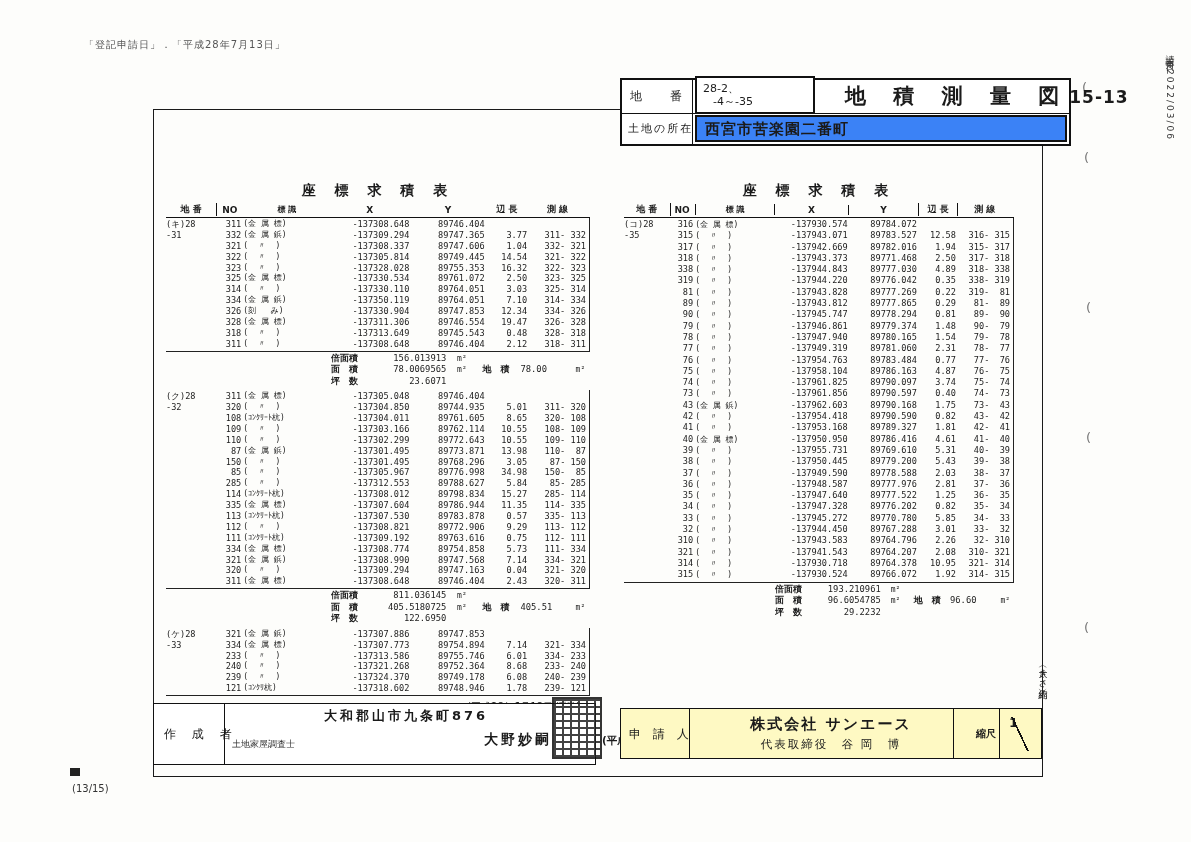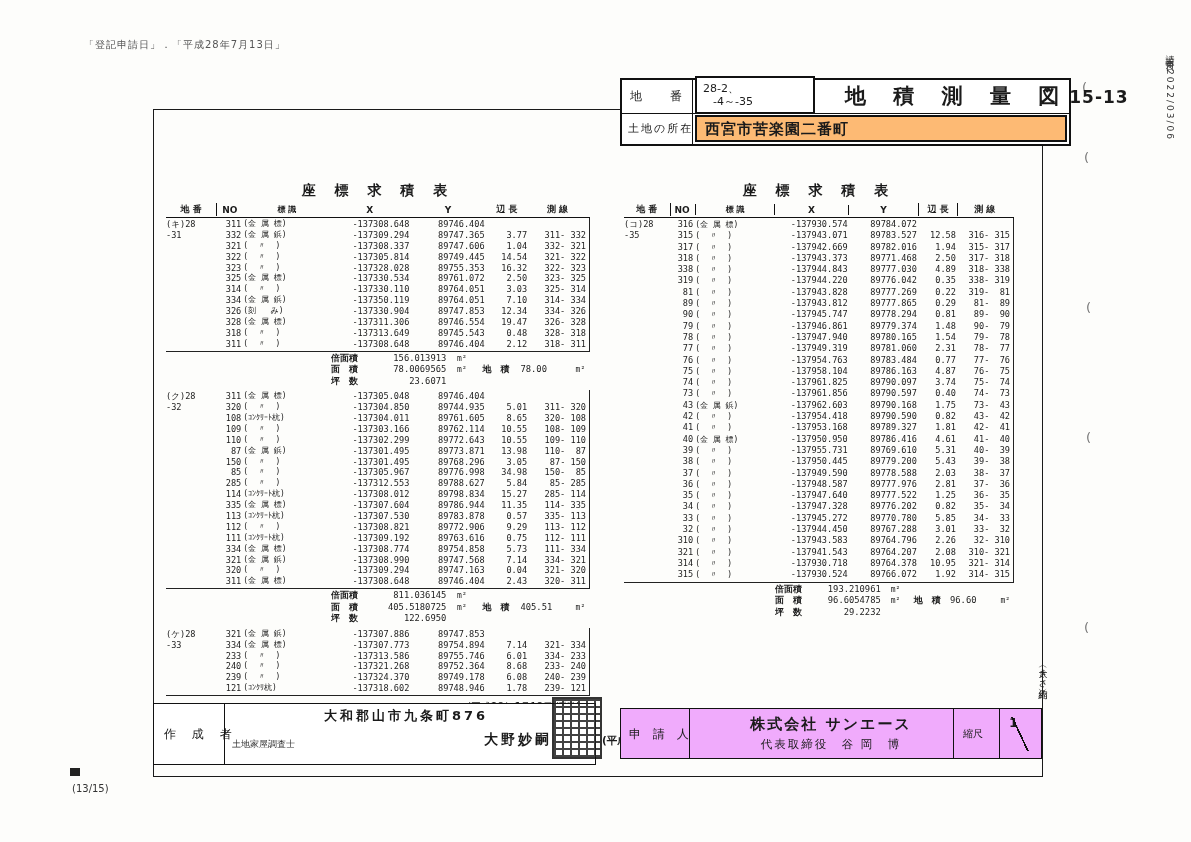--- a/index.html
+++ b/index.html
@@ -8,21 +8,21 @@
   .abs{position:absolute;}
   
   #hdr-note{left:84px;top:38px;font-size:10px;color:#555;letter-spacing:1px;}
   #main-frame{left:153px;top:109px;width:888px;height:666px;border:1.5px solid #1a1a1a;}
   #hdr-box{left:620px;top:78px;width:447px;height:64px;border:2px solid #111;background:#fff;}
   #hdr-box .row1{position:absolute;left:0;top:0;width:100%;height:33px;border-bottom:1.5px solid #111;}
   #parcel-label{position:absolute;left:8px;top:8px;width:62px;font-size:12px;letter-spacing:8px;}
   #parcel-valbox{position:absolute;left:73px;top:-4px;width:120px;height:38px;border:2px solid #111;background:#fff;
                  font-size:11px;line-height:13px;padding:4px 6px;box-sizing:border-box;}
   #loc-label{position:absolute;left:6px;top:41px;font-size:11px;letter-spacing:2px;}
-  #loc-vallbox{position:absolute;left:73px;top:35px;width:372px;height:27px;border:2px solid #111;background:#fdba74;
+  #loc-vallbox{position:absolute;left:73px;top:35px;width:372px;height:27px;border:2px solid #111;background:#3b82f6;
                font-size:15px;font-weight:bold;padding:3px 8px;box-sizing:border-box;letter-spacing:1px;}
   #hdr-vline{position:absolute;left:70px;top:0;width:0;height:64px;border-left:1.5px solid #111;}
   #map-title{left:845px;top:82px;font-size:21px;font-weight:bold;letter-spacing:10px;}
   #map-title .no{font-size:17px;letter-spacing:1px;font-weight:bold;}
   
   .panel{position:absolute;font-family:"DejaVu Sans Mono",monospace;}
   #lpanel{left:166px;top:182px;width:424px;}
   #rpanel{left:624px;top:182px;width:390px;}
   .ttitle{font-family:"DejaVu Sans",sans-serif;font-size:14px;font-weight:bold;letter-spacing:7px;
           text-align:center;margin-bottom:2px;}
@@ -55,29 +55,29 @@
   #maker-vline{position:absolute;left:70px;top:0;height:100%;border-left:1px solid #111;}
   #maker-label{position:absolute;left:10px;top:22px;font-size:12px;letter-spacing:6px;}
   #maker-addr{position:absolute;left:170px;top:3px;font-size:13px;font-weight:bold;letter-spacing:3px;}
   #maker-title{position:absolute;left:78px;top:34px;font-size:9px;color:#333;}
   #maker-name{position:absolute;left:330px;top:27px;font-size:14px;font-weight:bold;letter-spacing:3px;}
   #maker-seal{position:absolute;left:398px;top:-7px;width:46px;height:58px;border:2.5px solid #111;
               background:repeating-linear-gradient(0deg,#222 0 2px,transparent 2px 7px),
                          repeating-linear-gradient(90deg,#222 0 2px,transparent 2px 8px);
               opacity:.85;}
   #maker-date{position:absolute;left:448px;top:30px;font-size:10.5px;font-weight:bold;white-space:nowrap;}
-  #appl-box{left:620px;top:708px;width:420px;height:49px;border:1.5px solid #111;background:#f0abfc;}
+  #appl-box{left:620px;top:708px;width:420px;height:49px;border:1.5px solid #111;background:#fef9c3;}
   #appl-vline1{position:absolute;left:68px;top:0;height:100%;border-left:1px solid #111;}
   #appl-vline2{position:absolute;left:332px;top:0;height:100%;border-left:1.5px solid #111;}
   #appl-vline4{position:absolute;left:378px;top:0;height:100%;border-left:1px solid #111;}
   #appl-label{position:absolute;left:8px;top:17px;font-size:12px;letter-spacing:4px;}
   #appl-company{position:absolute;left:90px;top:6px;width:240px;text-align:center;font-size:15px;
                 font-weight:bold;letter-spacing:2px;}
   #appl-rep{position:absolute;left:90px;top:28px;width:240px;text-align:center;font-size:11.5px;letter-spacing:2px;}
-  #scale-label{position:absolute;left:342px;top:18px;font-size:10px;}
+  #scale-label{position:absolute;left:355px;top:18px;font-size:10px;font-weight:bold;}
   #scale-value{position:absolute;left:388px;top:6px;font-size:13px;font-weight:bold;}
   #scale-slash{position:absolute;left:384px;top:8px;width:30px;height:34px;
                background:linear-gradient(245deg,transparent 48%,#111 48%,#111 52%,transparent 52%);}
   
   #fax-note{left:1163px;top:48px;font-size:9px;color:#333;writing-mode:vertical-rl;letter-spacing:2px;}
   #reduction-note{left:1036px;top:662px;font-size:9px;color:#222;writing-mode:vertical-rl;}
   #sheet-no{left:72px;top:783px;font-size:10px;color:#333;}
   .curl{position:absolute;font-size:13px;color:#777;}
   #corner-mark{left:70px;top:768px;width:10px;height:8px;background:#222;}
 </style>

